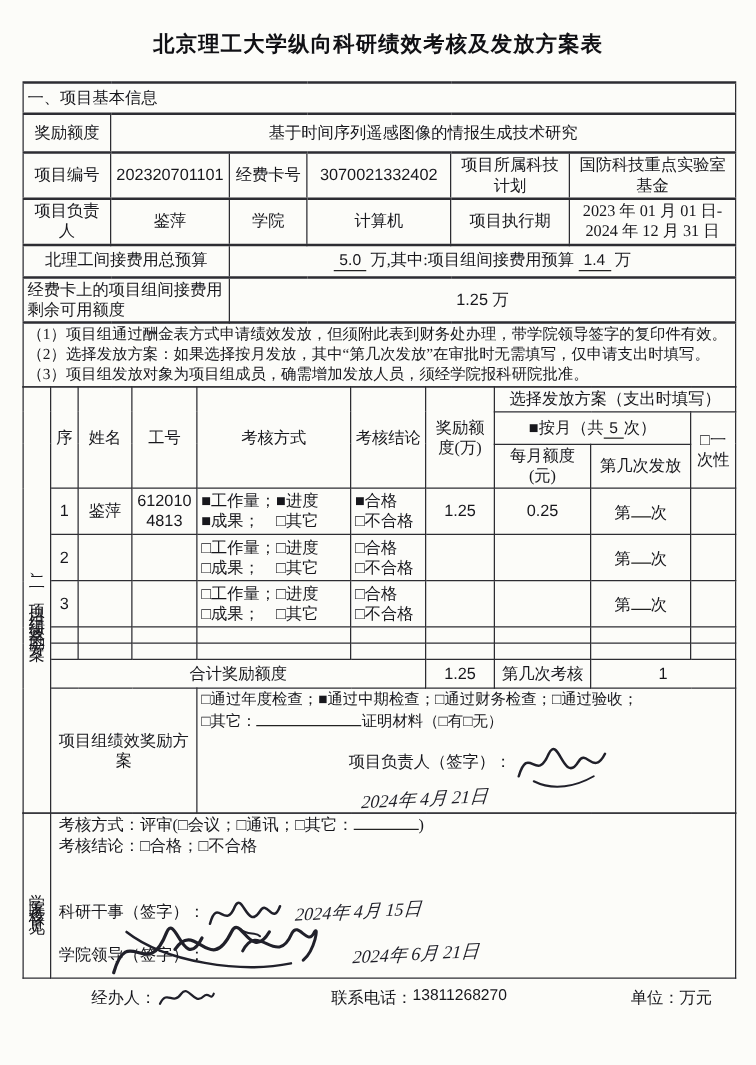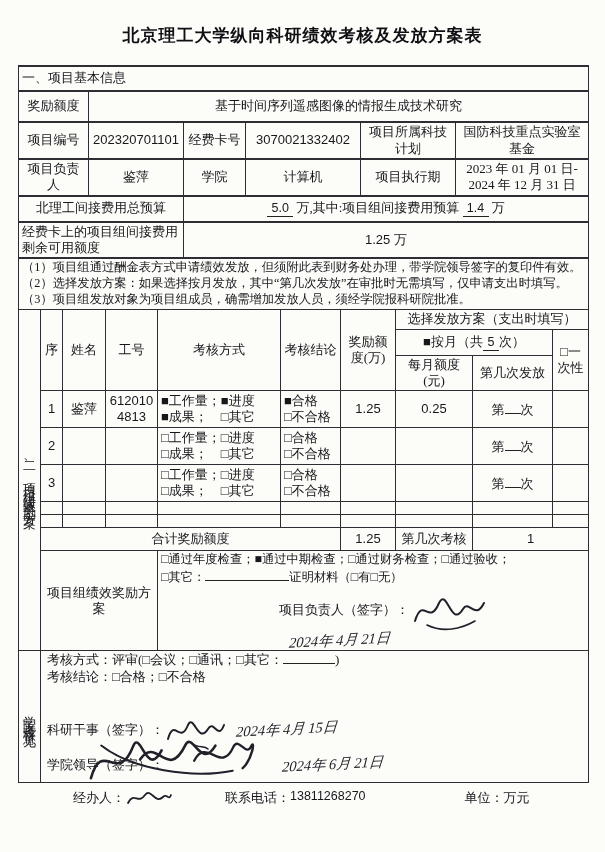--- a/index.html
+++ b/index.html
@@ -288,21 +288,21 @@
         </td>
       </tr>
     </tbody>
       </table>
 
     <div class="footer-line">
       <span>经办人：</span>
       <svg class="sig" width="48" height="18" viewBox="0 0 48 18">
           <path d="M3,14 C9,2 13,16 20,6 C26,-2 30,16 38,8 C42,4 44,12 46,6" stroke-width="1.8"></path>
         </svg>
-      <span style="margin-left:52px">联系电话：</span>
+      <span style="margin-left:92px">联系电话：</span>
       <span class="num">13811268270</span>
       <span style="margin-left:99px">单位：</span>
       <span>万元</span>
     </div>
 
   </div>
 
   <svg class="sig sig-leader" width="175" height="60" viewBox="0 0 175 60">
     <path d="M8,46 C22,6 34,56 52,16 C60,0 64,50 80,22" stroke-width="2.6"></path>
     <path d="M58,30 C76,6 84,54 104,18 C112,4 118,44 134,20" stroke-width="2.6"></path>

